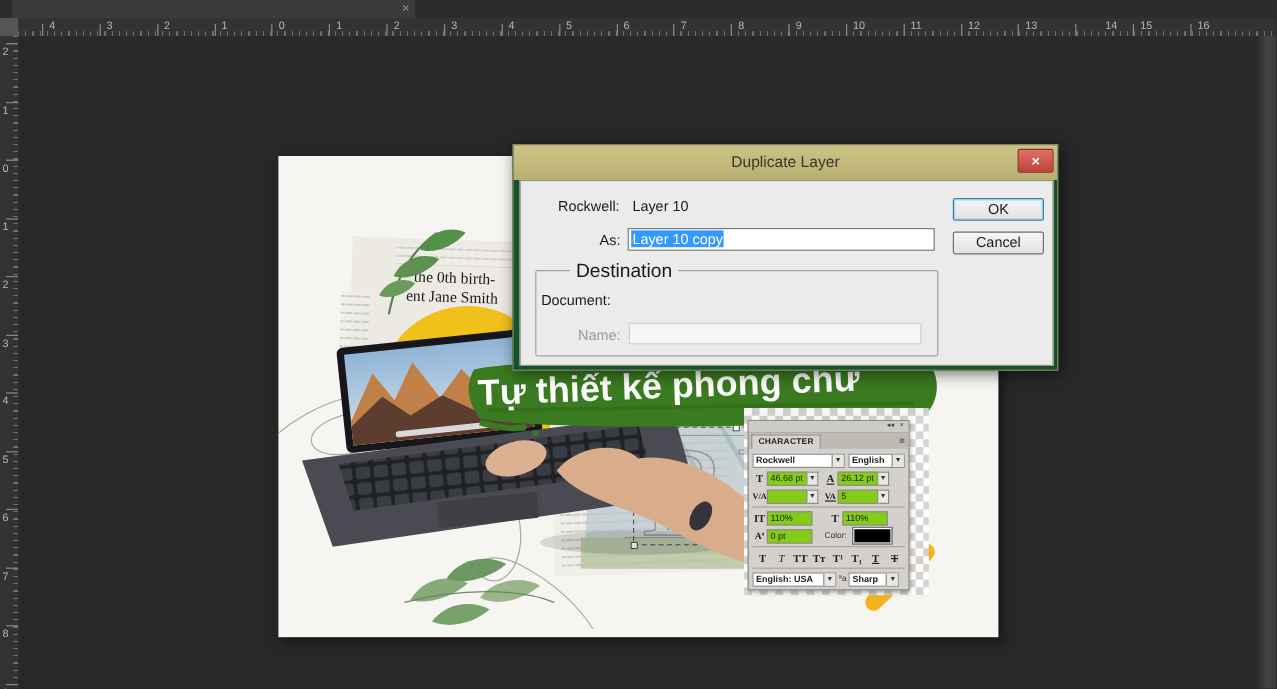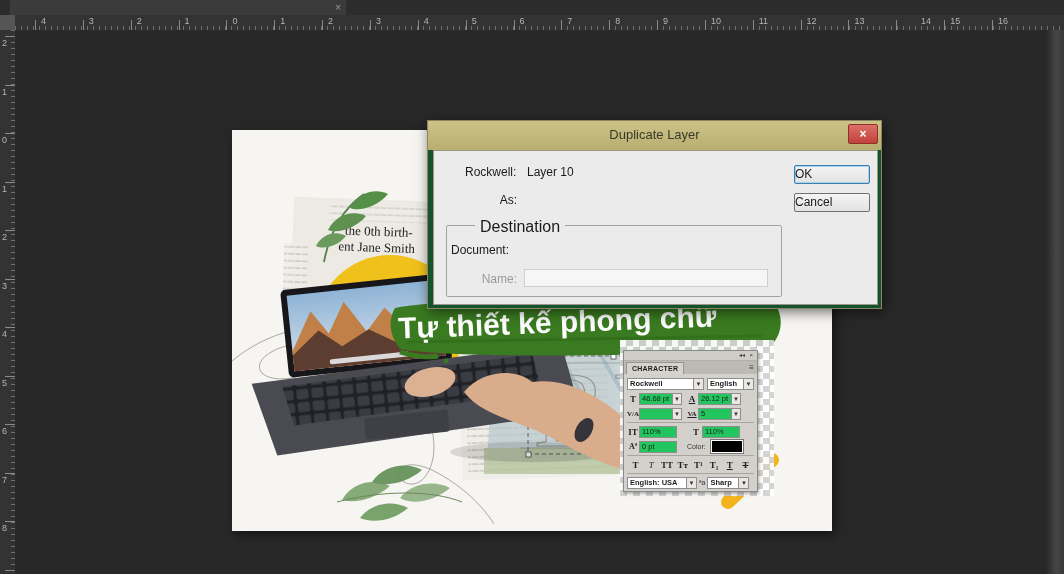--- a/index.html
+++ b/index.html
@@ -50,21 +50,21 @@
       letter-spacing:.2px;box-sizing:border-box;}
   .cp-menu{position:absolute;right:3px;top:1px;font-size:8px;color:#333;line-height:12px;}
   .cp-body{padding:3px 3px 0 3px;}
   .cp-row{display:flex;align-items:center;margin-bottom:2px;height:13px;}
   .cp-sel{display:flex;height:12px;background:#fff;border:1px solid #8e8e8e;box-sizing:border-box;}
   .cp-sel .txt{flex:1;padding:0 2px;line-height:10px;overflow:hidden;white-space:nowrap;font-weight:bold;}
   .cp-sel .arr{width:9px;border-left:1px solid #8e8e8e;background:#e9e7e3;font-size:6px;
       line-height:10px;text-align:center;color:#333;}
   .cp-ic{width:12px;text-align:center;font-family:"Liberation Serif",serif;font-size:9px;
       font-weight:bold;color:#222;flex:none;}
-  .cp-fld{width:34px;height:12px;background:#22c55e;border:1px solid #8e8e8e;box-sizing:border-box;
+  .cp-fld{width:34px;height:12px;background:#84cc16;border:1px solid #8e8e8e;box-sizing:border-box;
       line-height:10px;padding:0 2px;flex:none;}
   .cp-arrbtn{width:9px;height:12px;border:1px solid #8e8e8e;border-left:none;background:#e9e7e3;
       font-size:6px;line-height:10px;text-align:center;color:#333;box-sizing:border-box;flex:none;}
   .cp-sep{height:1px;background:#a8a59f;margin:2px 0;}
   .cp-style{display:flex;justify-content:space-between;padding:0 2px;height:13px;align-items:center;}
   .cp-style b{width:13px;text-align:center;font-family:"Liberation Serif",serif;font-size:9px;
       font-weight:bold;}
   .cp-style b.i{font-style:italic;font-weight:normal;}
   .cp-style b.u{text-decoration:underline;}
   .cp-style b.s{text-decoration:line-through;}
@@ -80,21 +80,21 @@
       background:linear-gradient(#dd7069,#c1413a);border:1px solid #8e2f2a;border-radius:2px;
       color:#fff;font-size:12px;font-weight:bold;text-align:center;line-height:18px;box-sizing:border-box;}
   #dlg-body{position:absolute;left:5px;top:29px;width:445px;height:155px;background:#ebebeb;
       border:1px solid #9b968a;box-sizing:border-box;font-size:12px;color:#1a1a1a;}
   .lbl{position:absolute;white-space:nowrap;}
   #lbl-dup{left:31px;top:14px;} #val-dup{left:93px;top:14px;}
   #lbl-as{left:20px;top:42px;width:63px;text-align:right;}
   #inp-as{position:absolute;left:89px;top:39px;width:256px;height:19px;background:#fff;
       border:1px solid #7a7a7a;box-sizing:border-box;line-height:17px;padding-left:2px;}
   #inp-as span{background:#3399ff;color:#fff;padding:0 1px;}
-  .btn{position:absolute;left:360px;width:76px;height:19px;text-align:left;line-height:17px;
+  .btn{position:absolute;left:360px;width:76px;height:19px;text-align:center;line-height:17px;
       background:linear-gradient(#f5f5f5,#e2e2e2);border:1px solid #707070;box-sizing:border-box;
       border-radius:2px;font-size:12px;}
   #btn-ok{top:14px;border-color:#3c7fb1;box-shadow:inset 0 0 0 1px #a8d2ef;}
   #btn-cancel{top:42px;}
   #grp{position:absolute;left:12px;top:74px;width:334px;height:70px;border:1px solid #a3a3a3;
       border-radius:2px;}
   #grp-legend{position:absolute;left:28px;top:-8px;background:#ebebeb;padding:0 5px;font-size:16px;}
   #lbl-docu{left:4px;top:17px;width:66px;text-align:left;}
   #sel-doc{position:absolute;left:77px;top:13px;width:246px;height:20px;background:#fff;
       border:1px solid #707070;box-sizing:border-box;line-height:18px;padding-left:4px;font-size:12px;}
@@ -380,20 +380,23 @@
     </div>
   </div>
 
   <div id="dlg">
     <div id="dlg-title">Duplicate Layer</div>
     <div id="dlg-close">×</div>
     <div id="dlg-body">
       <span class="lbl" id="lbl-dup">Rockwell:</span>
       <span class="lbl" id="val-dup">Layer 10</span>
       <span class="lbl" id="lbl-as">As:</span>
+      <div id="inp-as">
+        <span>Layer 10 copy</span>
+      </div>
       <div class="btn" id="btn-ok">OK</div>
       <div class="btn" id="btn-cancel">Cancel</div>
       <div id="grp">
         <span id="grp-legend">Destination</span>
         <span class="lbl" id="lbl-docu">Document:</span>
         <span class="lbl" id="lbl-name">Name:</span>
         <div id="inp-name"></div>
       </div>
     </div>
   </div>

